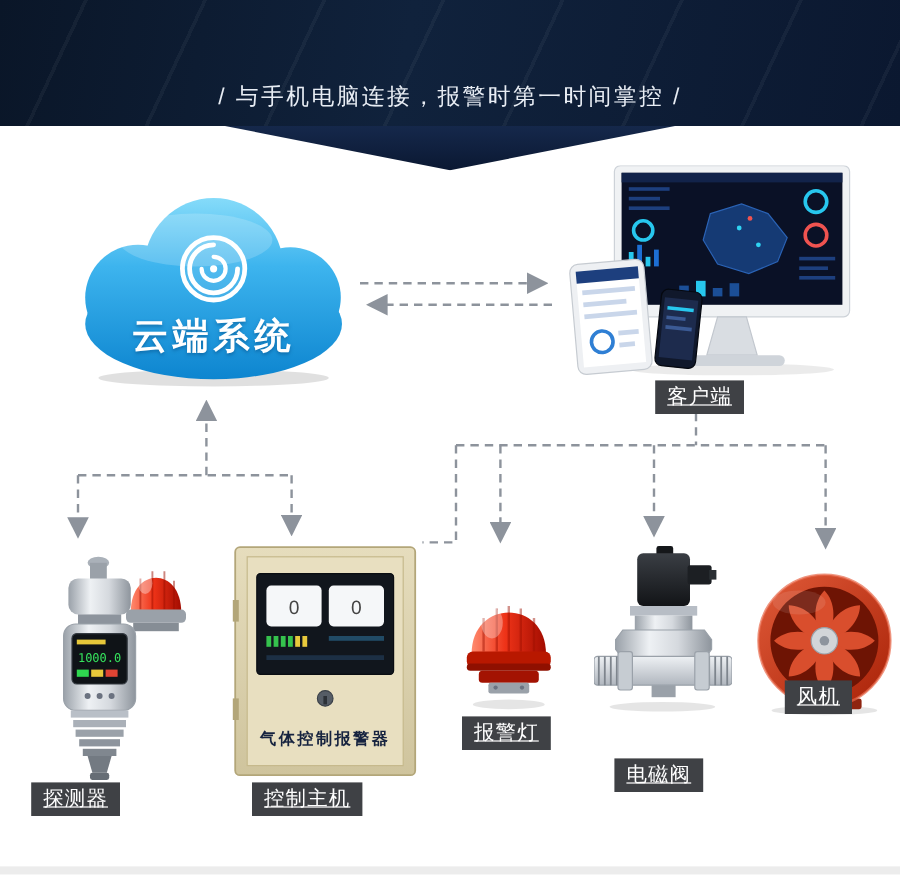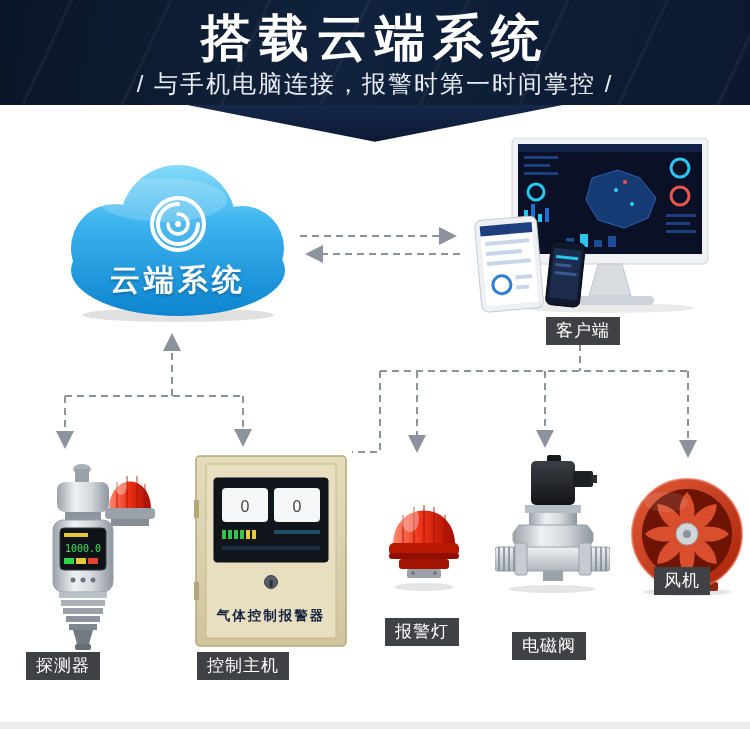--- a/index.html
+++ b/index.html
@@ -3,28 +3,28 @@
 <meta charset="utf-8">
 <style>
   html,body{margin:0;padding:0;background:#fff;}
   body{font-family:"Liberation Sans","DejaVu Sans",sans-serif;}
   .stage{position:relative;width:750px;height:729px;background:#ffffff;overflow:hidden;margin:0 auto;}
 
   
   .header{position:absolute;left:0;top:0;width:750px;height:105px;background:linear-gradient(100deg,#0a1628 0%,#10223c 45%,#0b1830 100%);overflow:hidden;}
   .header::before{content:"";position:absolute;inset:-20px;background:repeating-linear-gradient(115deg,rgba(255,255,255,0.045) 0 3px,transparent 3px 90px);}
   .header-title{position:absolute;left:0;top:5px;width:100%;text-align:center;color:#ffffff;font-size:50px;font-weight:bold;letter-spacing:8px;}
-  .header-sub{position:absolute;left:0;top:68px;width:100%;text-align:center;color:#e8edf4;font-size:24px;letter-spacing:2px;}
+  .header-sub{position:absolute;left:0;top:68px;width:100%;text-align:center;color:#e8edf4;font-size:19px;letter-spacing:2px;}
   .chevron{position:absolute;left:0;top:105px;width:750px;height:40px;background:linear-gradient(#15284b,#0a1730);clip-path:polygon(25% 0,75% 0,50% 92%);}
 
   .arrows{position:absolute;left:0;top:0;width:750px;height:729px;pointer-events:none;}
   .dash{stroke:#8d939c;stroke-width:2;fill:none;stroke-dasharray:7 5;}
 
   .abs{position:absolute;}
-  .badge{position:absolute;background:#3f4145;color:#fff;font-size:17px;line-height:1;padding:5px 10px 6px;letter-spacing:1px;white-space:nowrap;}
+  .badge{position:absolute;background:#3f4145;color:#fff;font-size:17px;line-height:1;padding:5px 10px 6px;letter-spacing:1px;white-space:nowrap;text-decoration:underline;}
   .cloud-label-shadow{text-shadow:0 2px 3px rgba(8,84,140,0.6);}
   .bottom-strip{position:absolute;left:0;bottom:0;width:750px;height:7px;background:#ececec;}
 </style>
 </head>
 <body>
 
 <div class="stage">
 
   <svg width="0" height="0" style="position:absolute" aria-hidden="true">
     <defs>
@@ -60,21 +60,20 @@
         <stop offset="0" stop-color="#e05a38"></stop>
           <stop offset="1" stop-color="#a92208"></stop>
       </linearGradient>
       <marker id="ah" markerWidth="9" markerHeight="9" refX="7.5" refY="4.5" orient="auto">
         <path d="M0,0 L9,4.5 L0,9 Z" fill="#8d939c"></path>
       </marker>
     </defs>
   </svg>
 
   <div class="header">
-    <div class="header-title">搭载云端系统</div>
     <div class="header-sub">/ 与手机电脑连接，报警时第一时间掌控 /</div>
   </div>
   <div class="chevron"></div>
 
   <svg class="arrows" viewBox="0 0 750 729">
     <path class="dash" d="M300,236 H454" marker-end="url(#ah)"></path>
     <path class="dash" d="M460,254 H308" marker-end="url(#ah)"></path>
     <path class="dash" d="M172,396 V336" marker-end="url(#ah)"></path>
     <path class="dash" d="M65,396 H243"></path>
     <path class="dash" d="M65,396 V446" marker-end="url(#ah)"></path>
@@ -219,41 +218,41 @@
           <rect x="54" y="78" width="4" height="9" fill="#e8c93c"></rect>
           <rect x="60" y="78" width="4" height="9" fill="#e8c93c"></rect>
         <rect x="82" y="78" width="46" height="4" fill="#214b66"></rect>
         <rect x="30" y="94" width="98" height="4" fill="#1c2f44"></rect>
       </g>
       <circle cx="79" cy="130" r="6.5" fill="#565d66" stroke="#3c4249"></circle>
       <rect x="77.5" y="128" width="3" height="7" fill="#2c3137"></rect>
       <text x="79" y="168" text-anchor="middle" font-size="13.5" font-weight="bold" fill="#16233f" letter-spacing="2">气体控制报警器</text>
     </svg>
   </div>
-  <div class="badge" style="left:197px;top:652px;">控制主机</div>
+  <div class="badge" style="left:210px;top:652px;">控制主机</div>
 
   <div class="abs" style="left:383px;top:487px;width:82px;height:108px;">
     <svg width="82" height="108" viewBox="0 0 82 108">
       <ellipse cx="41" cy="100" rx="30" ry="4" fill="#000" opacity="0.1"></ellipse>
       <g>
         <path d="M10,58 C10,12 72,12 72,58 Z" fill="url(#gRed)"></path>
         <path d="M20,28 V56 M31,20 V56 M41,18 V56 M51,20 V56 M62,28 V56" stroke="#9c0f00" stroke-width="2" opacity="0.45"></path>
         <ellipse cx="27" cy="32" rx="9" ry="13" fill="#ffffff" opacity="0.32"></ellipse>
       </g>
       <g>
         <rect x="6" y="56" width="70" height="13" rx="5" fill="#b81800"></rect>
         <rect x="6" y="66" width="70" height="6" rx="3" fill="#8f1000"></rect>
         <rect x="16" y="72" width="50" height="10" rx="3" fill="#a31302"></rect>
         <rect x="24" y="82" width="34" height="9" rx="2" fill="#9aa1a9"></rect>
         <circle cx="30" cy="86" r="1.8" fill="#6b7280"></circle>
           <circle cx="52" cy="86" r="1.8" fill="#6b7280"></circle>
       </g>
     </svg>
   </div>
-  <div class="badge" style="left:385px;top:618px;text-align:center;">报警灯</div>
+  <div class="badge" style="left:385px;top:597px;text-align:center;">报警灯</div>
 
   <div class="abs" style="left:495px;top:455px;width:115px;height:142px;">
     <svg width="115" height="142" viewBox="0 0 115 142">
       <ellipse cx="57" cy="134" rx="44" ry="4" fill="#000" opacity="0.1"></ellipse>
       <g>
         <rect x="52" y="0" width="14" height="8" rx="2" fill="#15171a"></rect>
         <rect x="36" y="6" width="44" height="44" rx="5" fill="url(#gCoil)"></rect>
         <rect x="78" y="16" width="20" height="16" rx="2" fill="#1c1f23"></rect>
         <rect x="96" y="20" width="6" height="8" fill="#2a2e33"></rect>
       </g>

